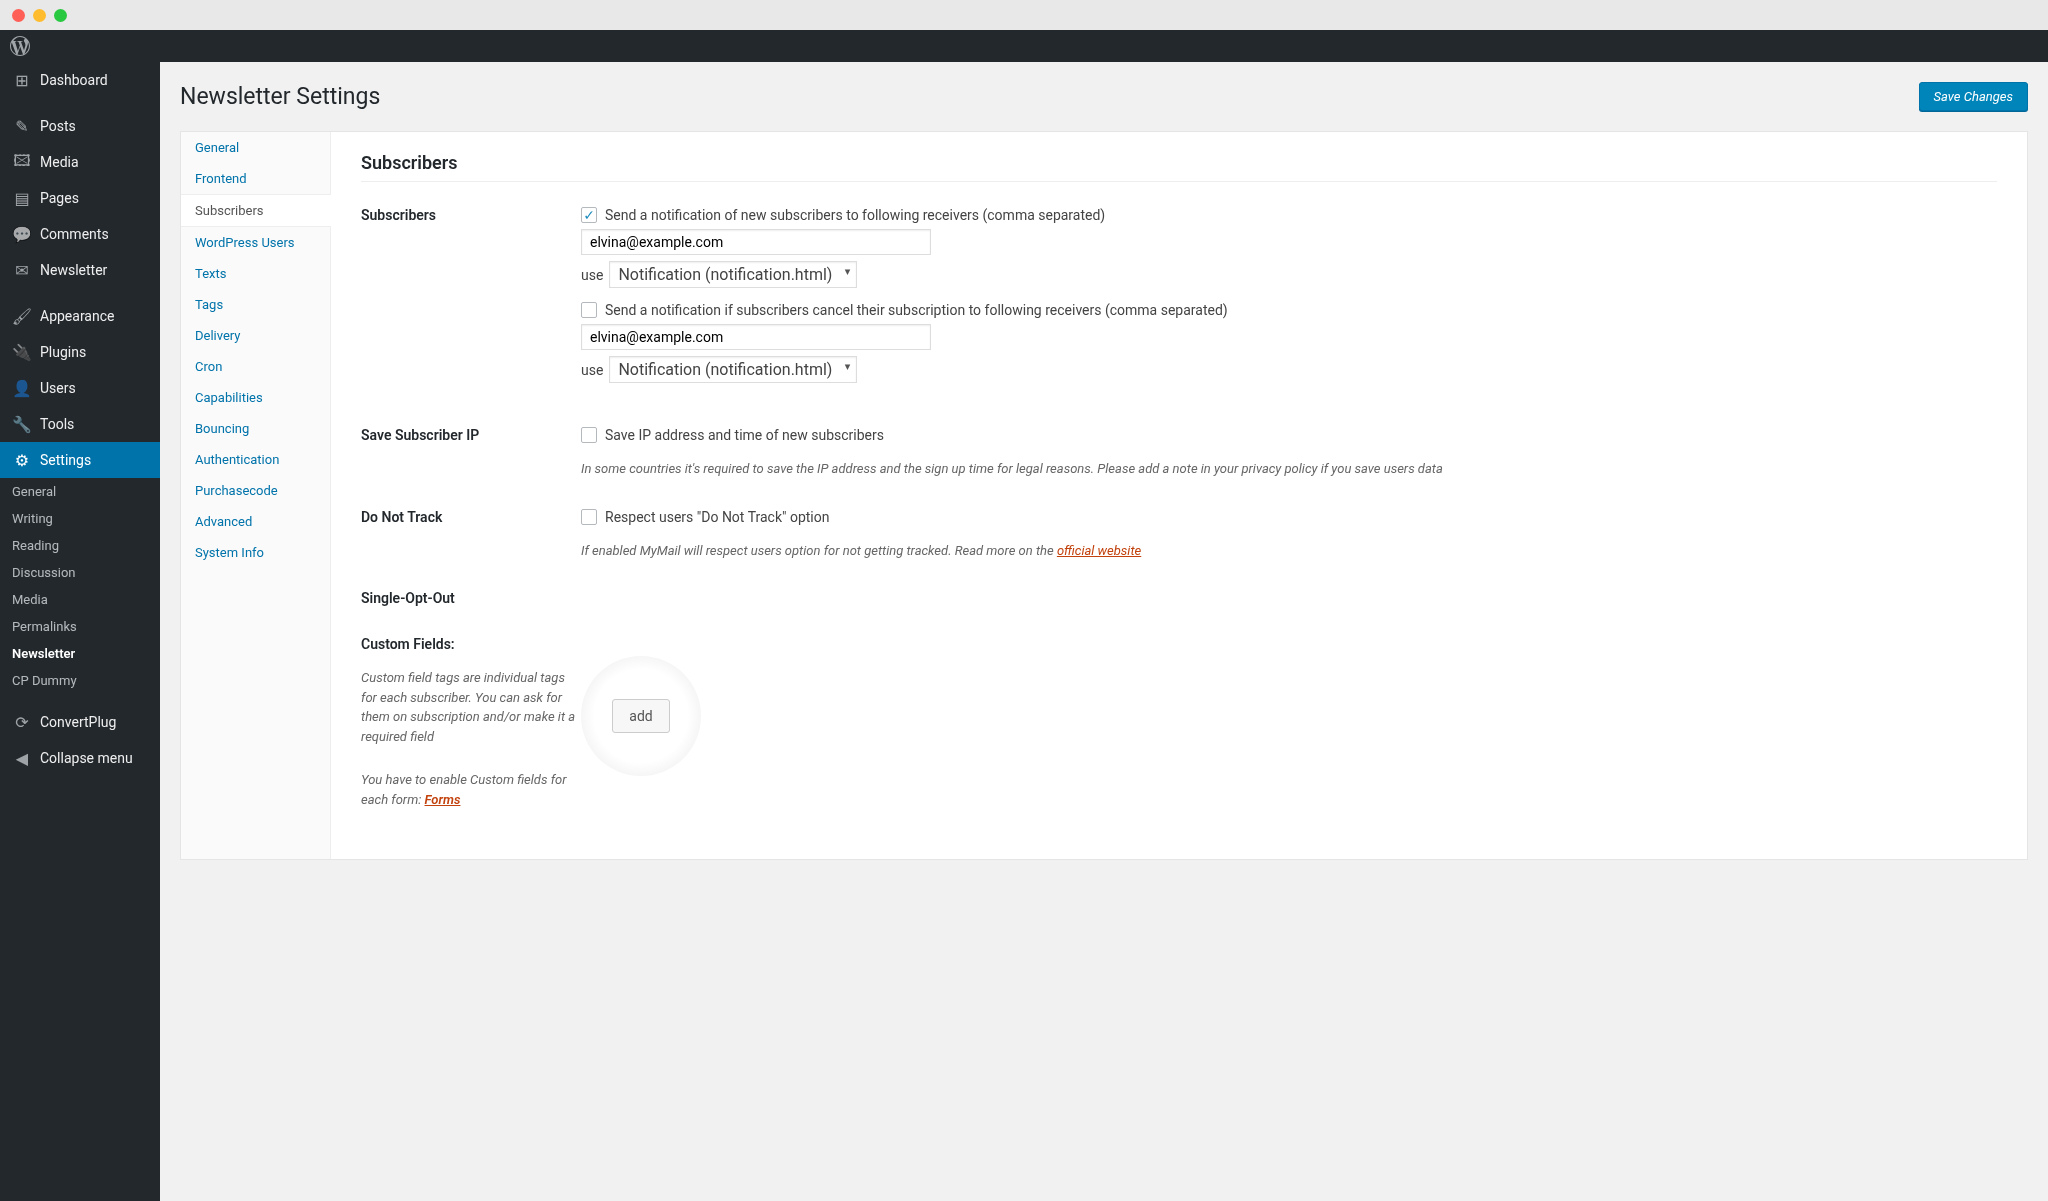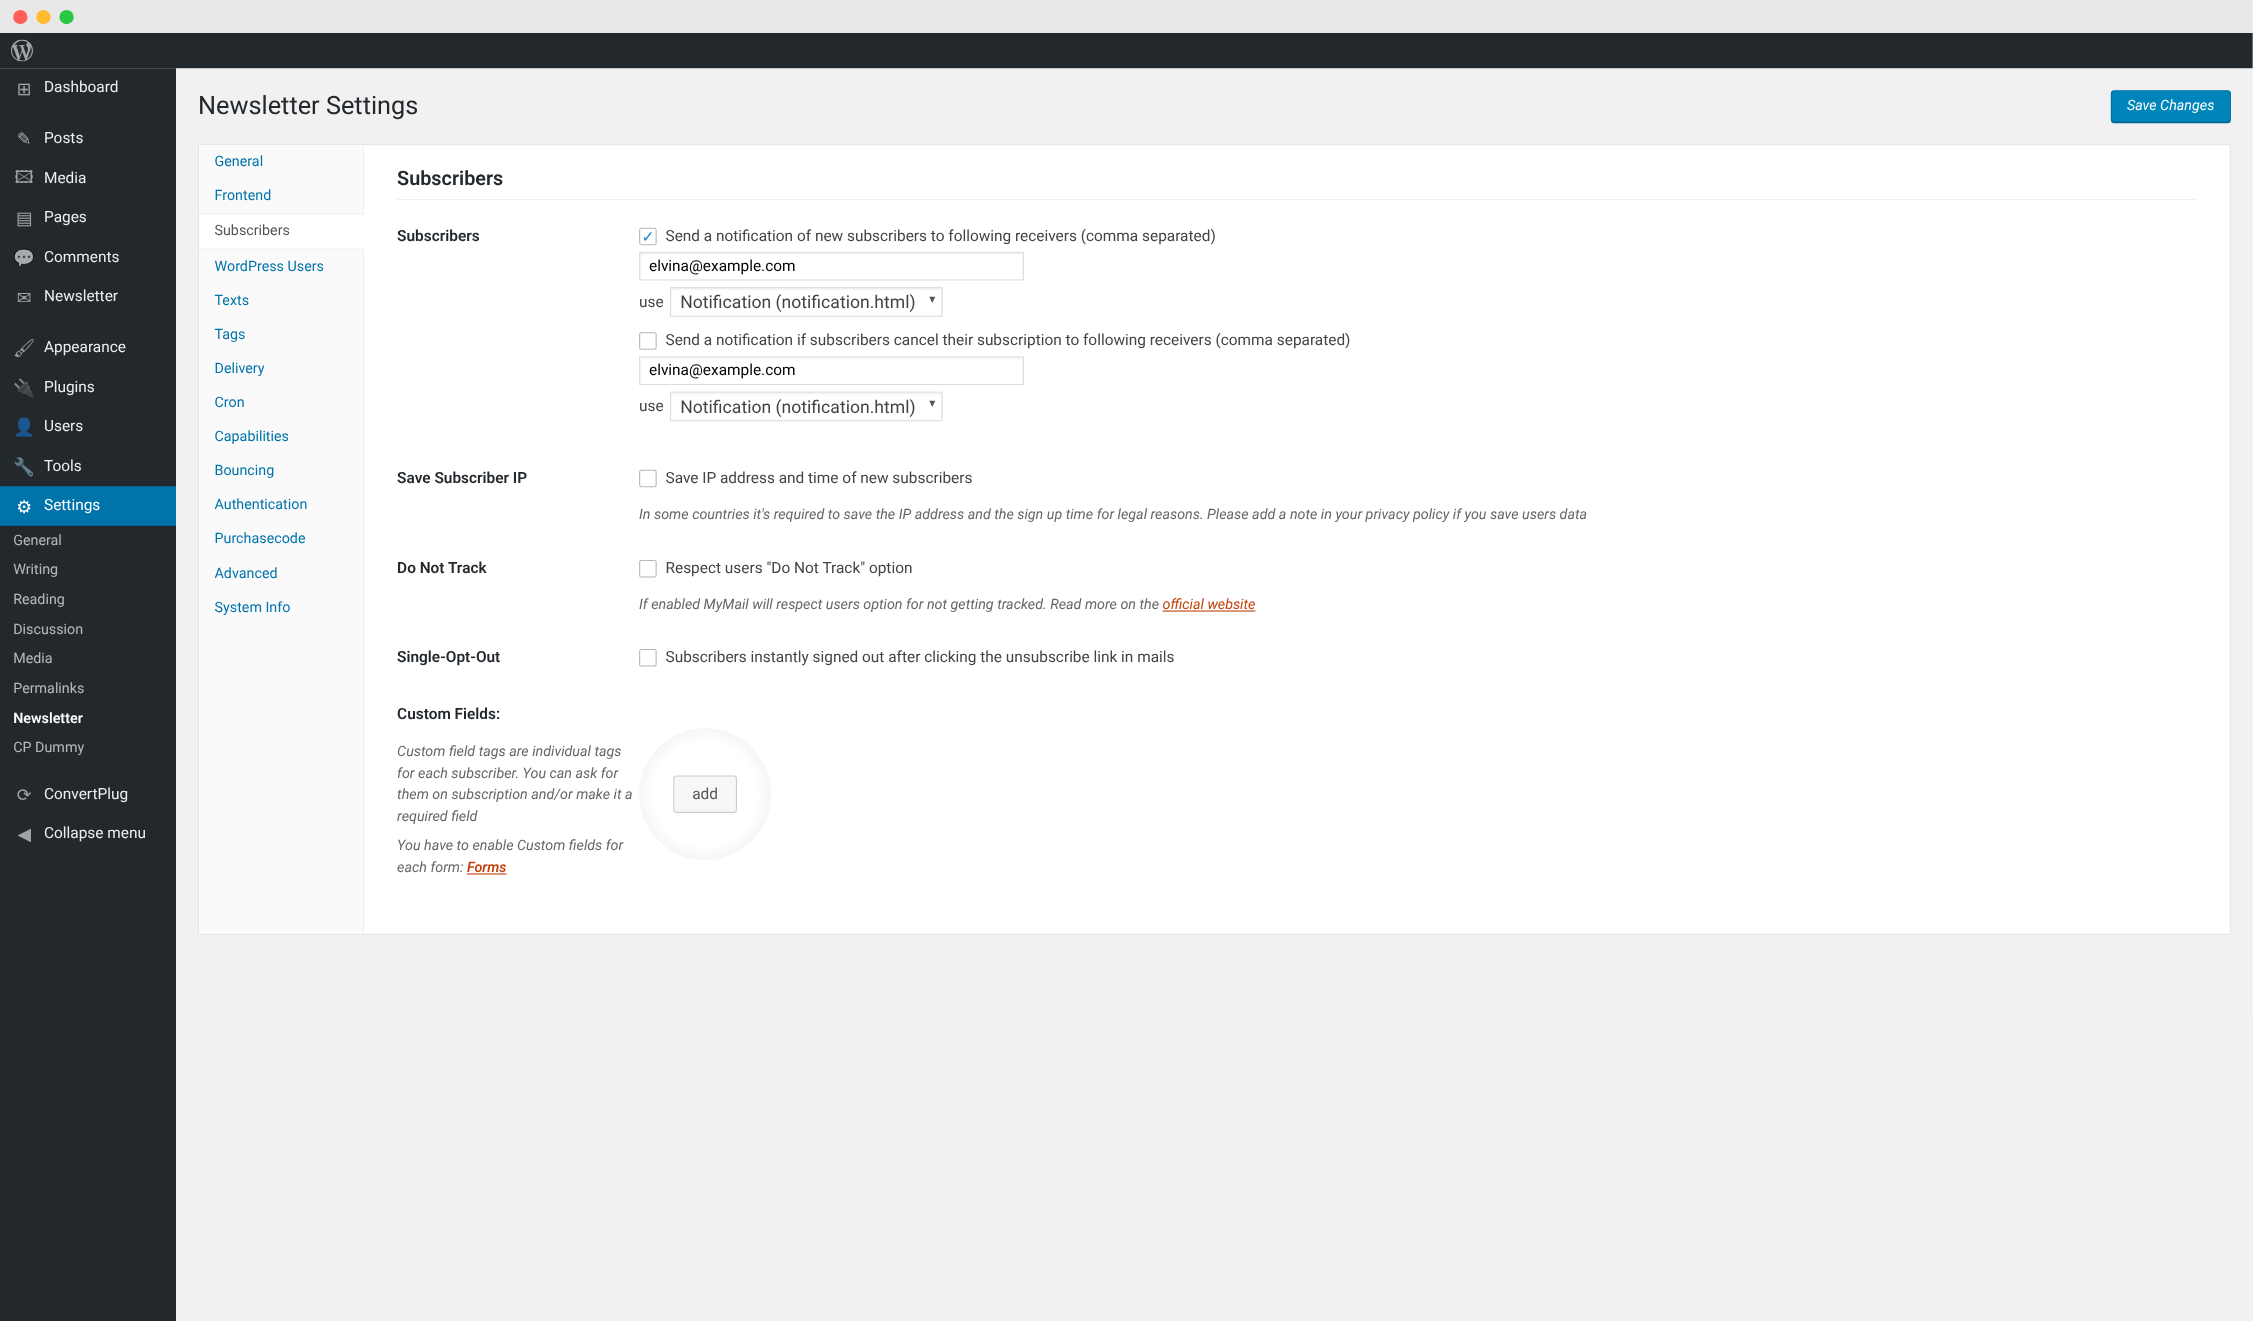--- a/index.html
+++ b/index.html
@@ -193,33 +193,27 @@
             <div class="chk-line">
               <div class="chk"></div>
               <span>Respect users "Do Not Track" option</span>
             </div>
             <div class="desc"><span>If enabled MyMail will respect users option for not getting tracked. Read more on the </span><span class="link">official website</span></div>
           </div>
         </div>
 
         <div class="form-row">
           <div class="form-label">Single-Opt-Out</div>
-          <div class="form-field">
-            <div class="chk-line">
-              <div class="chk"></div>
-              <span>Subscribers instantly signed out after clicking the unsubscribe link in mails</span>
-            </div>
-          </div>
         </div>
 
         <div class="form-row">
           <div class="form-label" style="width:220px;">
             <div style="margin-bottom:6px;">Custom Fields:</div>
             <div class="desc" style="font-weight:400">Custom field tags are individual tags for each subscriber. You can ask for them on subscription and/or make it a required field</div>
-            <div class="desc" style="font-weight:400; margin-top:8px;"><span>You have to enable Custom fields for each form: </span><span class="link" style="font-weight:600">Forms</span></div>
+            <div class="desc" style="font-weight:400; margin-top:24px;"><span>You have to enable Custom fields for each form: </span><span class="link" style="font-weight:600">Forms</span></div>
           </div>
           <div class="form-field" style="display:flex; align-items:flex-start; padding-top:20px;">
             <div class="highlight-circle">
               <button class="add-btn">add</button>
             </div>
           </div>
         </div>
 
       </div>
     </div>

